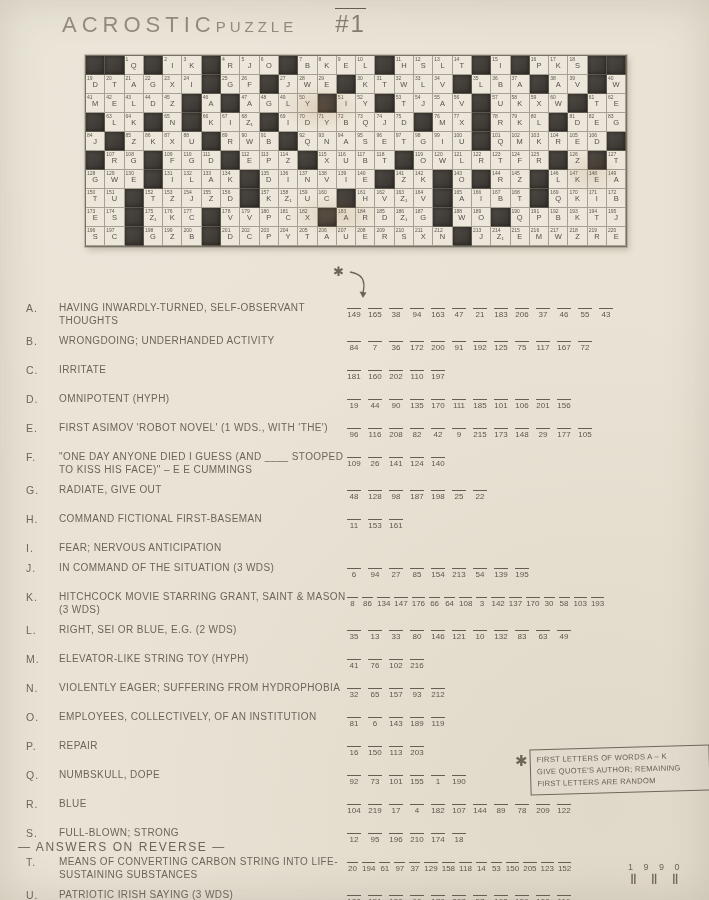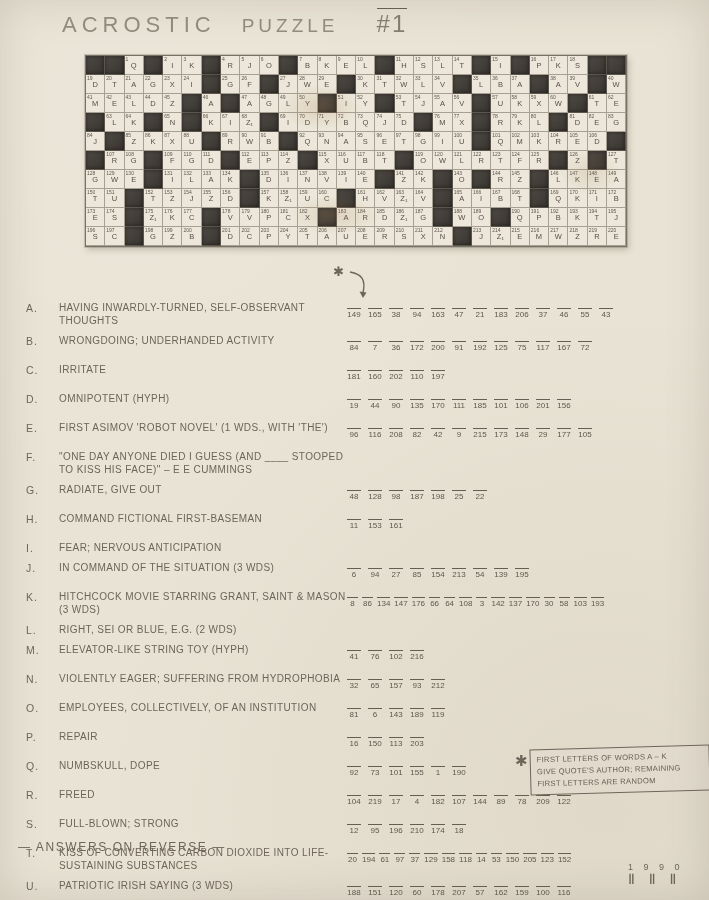--- a/index.html
+++ b/index.html
@@ -17,21 +17,21 @@
       radial-gradient(circle at 85% 90%, rgba(120,100,70,.08), rgba(0,0,0,0) 50%),
       var(--paper);
     font-family:"Liberation Sans", sans-serif;
     color:var(--pencil);
     overflow:hidden;
     box-shadow:inset 0 0 45px rgba(90,80,60,.18);
   }
   
   .title{position:absolute;left:62px;top:8px;white-space:nowrap;color:var(--pencil-light);}
   .title .w1{font-size:22px;letter-spacing:5px;}
-  .title .w2{font-size:19px;letter-spacing:4px;margin-left:26px;}
+  .title .w2{font-size:15px;letter-spacing:4px;}
   .title .num{font-size:24px;letter-spacing:2px;margin-left:38px;color:#857c6f;}
   
   .grid{
     position:absolute;left:85px;top:55px;
     display:grid;grid-auto-rows:19px;
     background:var(--cell-bg);
     border:1px solid rgba(100,92,80,.85);
     box-shadow:0 0 0 1px rgba(100,92,80,.25), 2px 3px 6px rgba(80,70,50,.25);
   }
   .cell{
@@ -68,21 +68,21 @@
   
   .notebox{
     position:absolute;left:530px;top:747px;width:166px;
     border:1px solid #6e655a;padding:4px 6px;
     font-size:7.6px;line-height:12px;letter-spacing:.3px;
     transform:rotate(-1.6deg);color:#655c51;background:rgba(255,255,255,.04);
   }
   .notebox-ast{position:absolute;left:515px;top:752px;font-size:15px;color:var(--pencil);}
   
   .answers{position:absolute;left:18px;top:840px;font-size:12px;letter-spacing:1.6px;color:#6e6459;}
-  .datemark{position:absolute;left:628px;top:862px;text-align:left;color:#6e6459;}
+  .datemark{position:absolute;left:628px;top:862px;text-align:right;color:#6e6459;}
   .datemark .yr{font-size:9px;letter-spacing:4px;display:block;}
   .datemark .mono{font-size:14px;letter-spacing:5px;display:block;margin-top:-1px;}
 </style>
 </head>
 <body>
 
 <div class="paper">
 
   <div class="title">
     <span class="w1">ACROSTIC</span><span class="w2">PUZZLE</span><span class="num">#1</span>
@@ -1065,20 +1065,21 @@
         <span class="clue-nums"><span class="num">19</span><span class="num">44</span><span class="num">90</span><span class="num">135</span><span class="num">170</span><span class="num">111</span><span class="num">185</span><span class="num">101</span><span class="num">106</span><span class="num">201</span><span class="num">156</span></span>
       </div>
       <div class="clue-row">
         <span class="clue-letter">E.</span>
         <span class="clue-text">FIRST ASIMOV 'ROBOT NOVEL' (1 WDS., WITH 'THE')</span>
         <span class="clue-nums"><span class="num">96</span><span class="num">116</span><span class="num">208</span><span class="num">82</span><span class="num">42</span><span class="num">9</span><span class="num">215</span><span class="num">173</span><span class="num">148</span><span class="num">29</span><span class="num">177</span><span class="num">105</span></span>
       </div>
       <div class="clue-row">
         <span class="clue-letter">F.</span>
         <span class="clue-text">"ONE DAY ANYONE DIED I GUESS (AND ____ STOOPED TO KISS HIS FACE)"  –  E E CUMMINGS</span>
+        <span class="clue-nums"><span class="num">109</span><span class="num">26</span><span class="num">141</span><span class="num">124</span><span class="num">140</span></span>
       </div>
       <div class="clue-row">
         <span class="clue-letter">G.</span>
         <span class="clue-text">RADIATE, GIVE OUT</span>
         <span class="clue-nums"><span class="num">48</span><span class="num">128</span><span class="num">98</span><span class="num">187</span><span class="num">198</span><span class="num">25</span><span class="num">22</span></span>
       </div>
       <div class="clue-row">
         <span class="clue-letter">H.</span>
         <span class="clue-text">COMMAND FICTIONAL FIRST-BASEMAN</span>
         <span class="clue-nums"><span class="num">11</span><span class="num">153</span><span class="num">161</span></span>
@@ -1093,20 +1094,21 @@
         <span class="clue-nums"><span class="num">6</span><span class="num">94</span><span class="num">27</span><span class="num">85</span><span class="num">154</span><span class="num">213</span><span class="num">54</span><span class="num">139</span><span class="num">195</span></span>
       </div>
       <div class="clue-row">
         <span class="clue-letter">K.</span>
         <span class="clue-text">HITCHCOCK MOVIE STARRING GRANT, SAINT &amp; MASON (3 WDS)</span>
         <span class="clue-nums tight"><span class="num">8</span><span class="num">86</span><span class="num">134</span><span class="num">147</span><span class="num">176</span><span class="num">66</span><span class="num">64</span><span class="num">108</span><span class="num">3</span><span class="num">142</span><span class="num">137</span><span class="num">170</span><span class="num">30</span><span class="num">58</span><span class="num">103</span><span class="num">193</span></span>
       </div>
       <div class="clue-row">
         <span class="clue-letter">L.</span>
         <span class="clue-text">RIGHT, SEI OR BLUE, E.G. (2 WDS)</span>
+        <span class="clue-nums"><span class="num">35</span><span class="num">13</span><span class="num">33</span><span class="num">80</span><span class="num">146</span><span class="num">121</span><span class="num">10</span><span class="num">132</span><span class="num">83</span><span class="num">63</span><span class="num">49</span></span>
       </div>
       <div class="clue-row">
         <span class="clue-letter">M.</span>
         <span class="clue-text">ELEVATOR-LIKE STRING TOY (HYPH)</span>
         <span class="clue-nums"><span class="num">41</span><span class="num">76</span><span class="num">102</span><span class="num">216</span></span>
       </div>
       <div class="clue-row">
         <span class="clue-letter">N.</span>
         <span class="clue-text">VIOLENTLY EAGER; SUFFERING FROM HYDROPHOBIA</span>
         <span class="clue-nums"><span class="num">32</span><span class="num">65</span><span class="num">157</span><span class="num">93</span><span class="num">212</span></span>
@@ -1121,31 +1123,31 @@
         <span class="clue-text">REPAIR</span>
         <span class="clue-nums"><span class="num">16</span><span class="num">150</span><span class="num">113</span><span class="num">203</span></span>
       </div>
       <div class="clue-row">
         <span class="clue-letter">Q.</span>
         <span class="clue-text">NUMBSKULL, DOPE</span>
         <span class="clue-nums"><span class="num">92</span><span class="num">73</span><span class="num">101</span><span class="num">155</span><span class="num">1</span><span class="num">190</span></span>
       </div>
       <div class="clue-row">
         <span class="clue-letter">R.</span>
-        <span class="clue-text">FREED</span>
+        <span class="clue-text">BLUE</span>
         <span class="clue-nums"><span class="num">104</span><span class="num">219</span><span class="num">17</span><span class="num">4</span><span class="num">182</span><span class="num">107</span><span class="num">144</span><span class="num">89</span><span class="num">78</span><span class="num">209</span><span class="num">122</span></span>
       </div>
       <div class="clue-row">
         <span class="clue-letter">S.</span>
         <span class="clue-text">FULL-BLOWN; STRONG</span>
         <span class="clue-nums"><span class="num">12</span><span class="num">95</span><span class="num">196</span><span class="num">210</span><span class="num">174</span><span class="num">18</span></span>
       </div>
       <div class="clue-row">
         <span class="clue-letter">T.</span>
-        <span class="clue-text">KISS OF CONVERTING CARBON DIOXIDE INTO LIFE-SUSTAINING SUBSTANCES</span>
+        <span class="clue-text">MEANS OF CONVERTING CARBON STRING INTO LIFE-SUSTAINING SUBSTANCES</span>
         <span class="clue-nums tight"><span class="num">20</span><span class="num">194</span><span class="num">61</span><span class="num">97</span><span class="num">37</span><span class="num">129</span><span class="num">158</span><span class="num">118</span><span class="num">14</span><span class="num">53</span><span class="num">150</span><span class="num">205</span><span class="num">123</span><span class="num">152</span></span>
       </div>
       <div class="clue-row">
         <span class="clue-letter">U.</span>
         <span class="clue-text">PATRIOTIC IRISH SAYING (3 WDS)</span>
         <span class="clue-nums"><span class="num">188</span><span class="num">151</span><span class="num">120</span><span class="num">60</span><span class="num">178</span><span class="num">207</span><span class="num">57</span><span class="num">162</span><span class="num">159</span><span class="num">100</span><span class="num">116</span></span>
       </div>
     </div>
 
   <span class="notebox-ast">✱</span>

